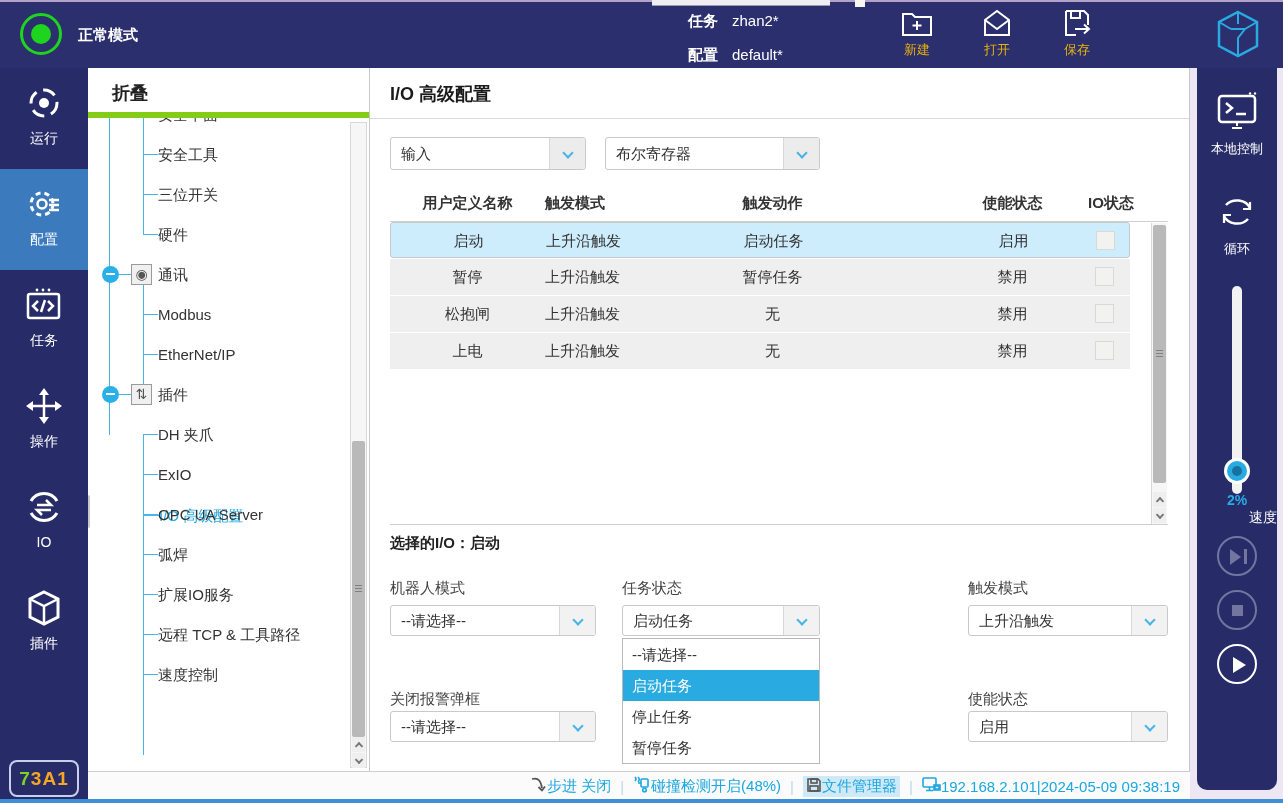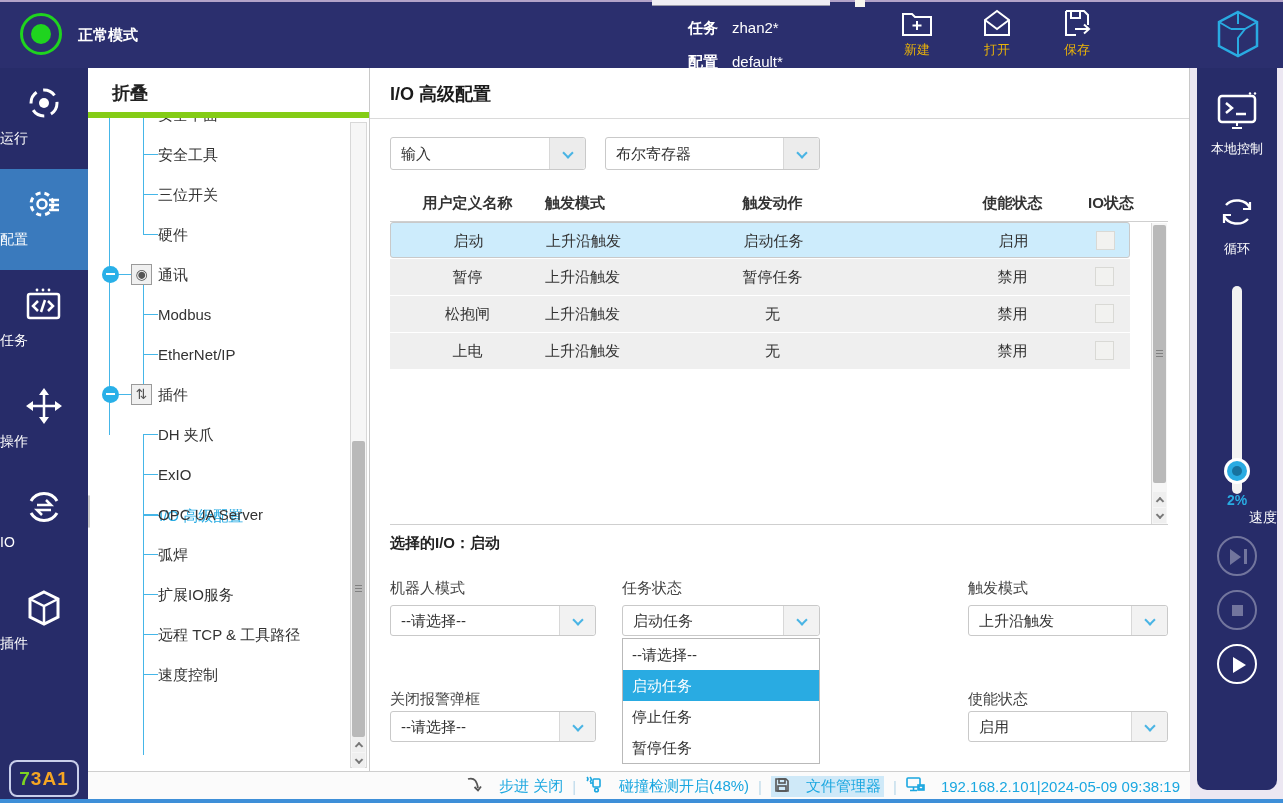--- a/index.html
+++ b/index.html
@@ -11,30 +11,30 @@
   .edge-top { left:0; top:0; width:1283px; height:2px; background:#b3a3c9; z-index:50; }
   .edge-bottom { left:0; top:799px; width:1283px; height:4px; background:#3e8fd8; z-index:50; }
   .artifact1 { left:652px; top:0; width:178px; height:6px; background:#efedf3; border-bottom:1px solid #9a9aa8; z-index:51; }
   .artifact2 { left:855px; top:0; width:10px; height:7px; background:#f7f5ee; z-index:51; }
 
   
   .topbar { left:0; top:0; width:1283px; height:68px; background:#2b2f6e; z-index:10; }
   .mode-ind { position:absolute; left:20px; top:13px; width:42px; height:42px; border:3px solid #1fd41f; border-radius:50%; }
   .mode-ind .dot { position:absolute; left:50%; top:50%; width:20px; height:20px; margin:-10px 0 0 -10px; background:#1fd41f; border-radius:50%; }
   .mode-label { position:absolute; left:78px; top:26px; color:#fff; font-size:15px; font-weight:bold; }
-  .tb-kv { position:absolute; color:#fff; font-size:15px; white-space:nowrap;margin-top:7px; }
+  .tb-kv { position:absolute; color:#fff; font-size:15px; white-space:nowrap; }
   .tb-kv b { font-weight:bold; margin-right:14px; }
   .tb-act { position:absolute; top:8px; width:56px; text-align:center; color:#eab308; cursor:pointer; }
   .tb-act svg { display:block; margin:0 auto; }
   .tb-act .lab { font-size:13px; margin-top:3px; }
   .logo { position:absolute; left:1212px; top:8px; }
 
   
   .leftnav { left:0; top:68px; width:88px; height:735px; background:#272c69; z-index:5; }
-  .ln-item { position:relative; width:88px; height:101px; padding-top:16px; text-align:left; color:#fff; cursor:pointer; }
+  .ln-item { position:relative; width:88px; height:101px; padding-top:16px; text-align:center; color:#fff; cursor:pointer; }
   .ln-item.active { background:#3a7abd; }
   .ln-item svg { display:block; margin:0 auto; }
   .ln-item .lab { font-size:14px; margin-top:8px; }
   .badge { position:absolute; left:9px; top:692px; width:70px; height:37px; border:2px solid #c9cfeb; border-radius:8px; text-align:center; line-height:33px; font-size:19px; font-weight:bold; letter-spacing:1px; }
 
   
   .tree { left:88px; top:68px; width:282px; height:703px; background:#fff; border-right:1px solid #c8c8c8; overflow:hidden; }
   .tree-h { position:absolute; left:0; top:0; width:100%; height:50px; background:#fff; z-index:6; border-bottom:6px solid #84cc16; }
   .tree-h .t { position:absolute; left:24px; top:13px; font-size:18px; font-weight:bold; color:#222; }
   .tree-rows { position:absolute; left:0; top:27px; width:258px; z-index:2; }
@@ -94,21 +94,21 @@
 
   .sel-io { position:absolute; left:20px; top:466px; font-size:15px; font-weight:bold; color:#222; }
   .f-lab { position:absolute; font-size:15px; color:#444; white-space:nowrap; }
   .dd { position:absolute; left:252px; top:570px; width:198px; background:#fff; border:1px solid #b9b9b9; z-index:20; }
   .opt { height:31px; line-height:31px; padding-left:9px; font-size:15px; color:#333; cursor:pointer; }
   .opt.on { background:#29abe2; color:#fff; }
 
   
   .status { left:88px; top:771px; width:1102px; height:29px; background:#fbfbfb; border-top:1px solid #cfcfcf;
     display:flex; justify-content:flex-end; align-items:center; gap:9px; padding-right:10px; font-size:15px; color:#1ba7e0; z-index:4; }
-  .st-item { display:flex; align-items:center; gap:16px; white-space:nowrap; cursor:pointer; }
+  .st-item { display:flex; align-items:center; gap:0; white-space:nowrap; cursor:pointer; }
   .st-item.hl { background:#cfe9f8; padding:1px 3px; }
   .st-sep { color:#bcd9ea; }
 
   
   .rightzone { left:1190px; top:68px; width:93px; height:735px; background:#ece7f2; }
   .rightnav { position:absolute; left:7px; top:0; width:80px; height:722px; background:#272c69; border-radius:0 0 10px 10px; }
   .rn-item { position:absolute; left:0; width:80px; text-align:center; color:#fff; cursor:pointer; }
   .rn-item svg { display:block; margin:0 auto; }
   .rn-item .lab { font-size:13px; margin-top:6px; }
   .slider-track { position:absolute; left:35px; top:218px; width:10px; height:208px; background:#f2f2f2; border-radius:5px; }

